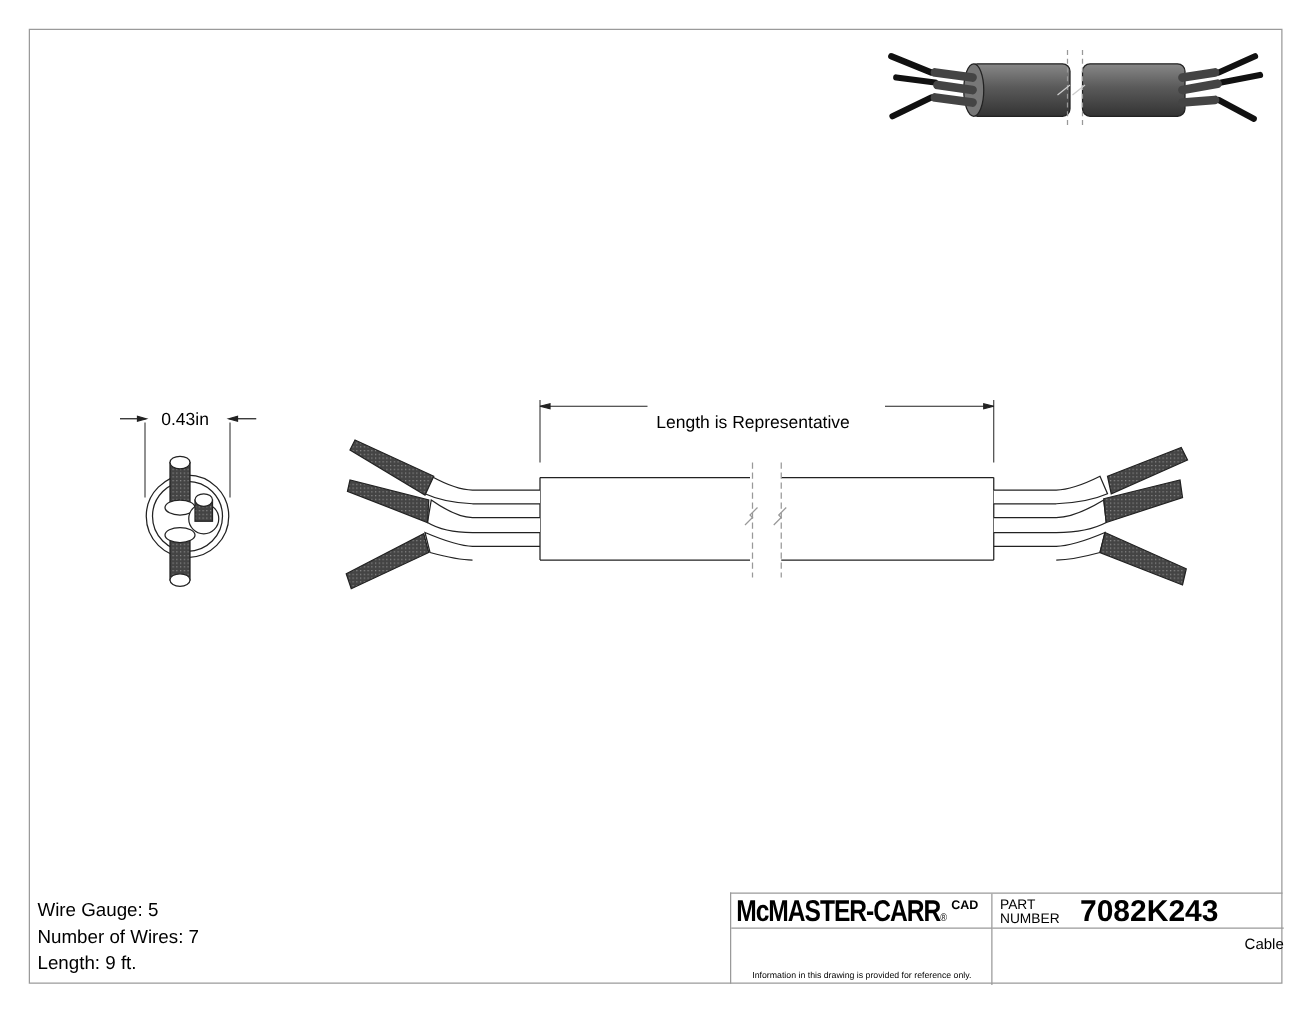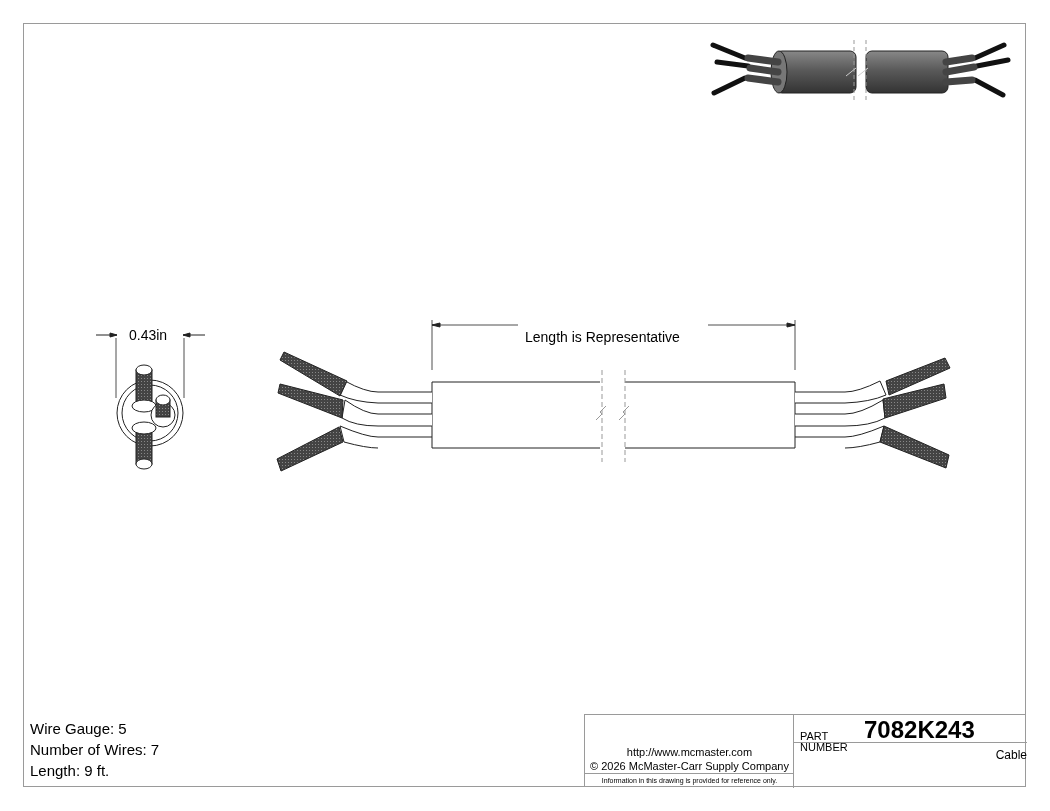--- a/index.html
+++ b/index.html
@@ -10,21 +10,21 @@
   .specs div{white-space:nowrap;}
   .tb{position:absolute;left:584px;top:714px;width:442px;height:73px;border-left:1px solid #9a9a9a;border-top:1px solid #9a9a9a;box-sizing:border-box;}
   .tb .col-left{position:absolute;left:0;top:0;width:209px;height:73px;border-right:1px solid #9a9a9a;box-sizing:border-box;}
   .tb .logo-row{position:absolute;left:0;top:0;width:209px;height:28px;border-bottom:1px solid #9a9a9a;box-sizing:border-box;}
   .tb .logo{position:absolute;left:4px;top:1px;font-family:"Liberation Sans",sans-serif;font-weight:bold;font-size:24px;letter-spacing:-1px;transform:scaleX(0.82);transform-origin:left top;white-space:nowrap;}
   .tb .reg{font-size:9px;font-weight:normal;vertical-align:baseline;}
   .tb .cad{position:absolute;left:176px;top:4px;font-size:10px;font-weight:bold;}
   .tb .url-row{position:absolute;left:0;top:28px;width:209px;height:31px;border-bottom:1px solid #9a9a9a;box-sizing:border-box;text-align:center;font-size:11px;line-height:14px;padding-top:2px;}
   .tb .note-row{position:absolute;left:0;top:59px;width:209px;height:14px;text-align:center;font-size:7px;line-height:13px;}
   .tb .pn-row{position:absolute;left:209px;top:0;width:233px;height:28px;border-bottom:1px solid #9a9a9a;box-sizing:border-box;}
-  .tb .pn-label{position:absolute;left:6px;top:4px;font-size:11px;line-height:11px;margin-top:12px;}
+  .tb .pn-label{position:absolute;left:6px;top:4px;font-size:11px;line-height:11px;}
   .tb .pn-value{position:absolute;left:70px;top:1px;font-size:24px;font-weight:bold;}
   .tb .desc{position:absolute;left:209px;top:33px;width:233px;text-align:right;font-size:12px;}
   .dimtext{position:absolute;font-size:14px;white-space:nowrap;}
 </style>
 </head>
 <body>
 
 <div class="sheet"></div>
 
 <svg class="drawing" width="1050" height="811" viewBox="0 0 1050 811">
@@ -125,23 +125,23 @@
 <div class="dimtext" style="left:525px;top:317px;margin-top:12px;">Length is Representative</div>
 
 <div class="specs">
   <div>Wire Gauge: 5</div>
   <div>Number of Wires: 7</div>
   <div>Length: 9 ft.</div>
 </div>
 
 <div class="tb">
   <div class="col-left">
-    <div class="url-row">
-      <div>http://www.mcmaster.com</div>
-      <div>© 2026 McMaster-Carr Supply Company</div>
+    <div class="logo-row">
+      <div class="logo"><span>McMASTER-CARR</span><span class="reg">®</span></div>
+      <div class="cad"><span>CAD</span></div>
     </div>
     <div class="note-row">Information in this drawing is provided for reference only.</div>
   </div>
   <div class="pn-row">
     <div class="pn-label">
       <div>PART</div>
       <div>NUMBER</div>
     </div>
     <div class="pn-value">7082K243</div>
   </div>

